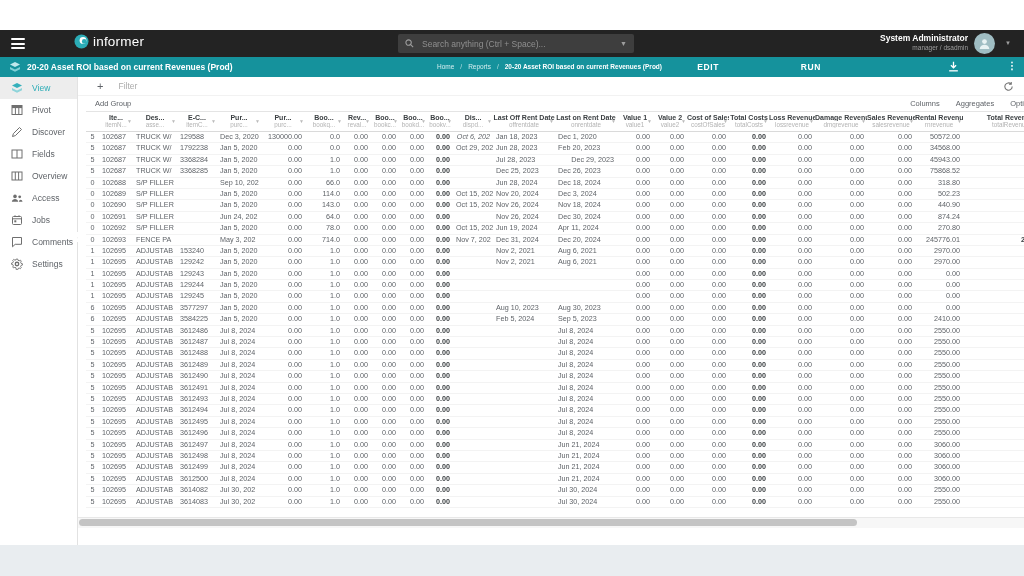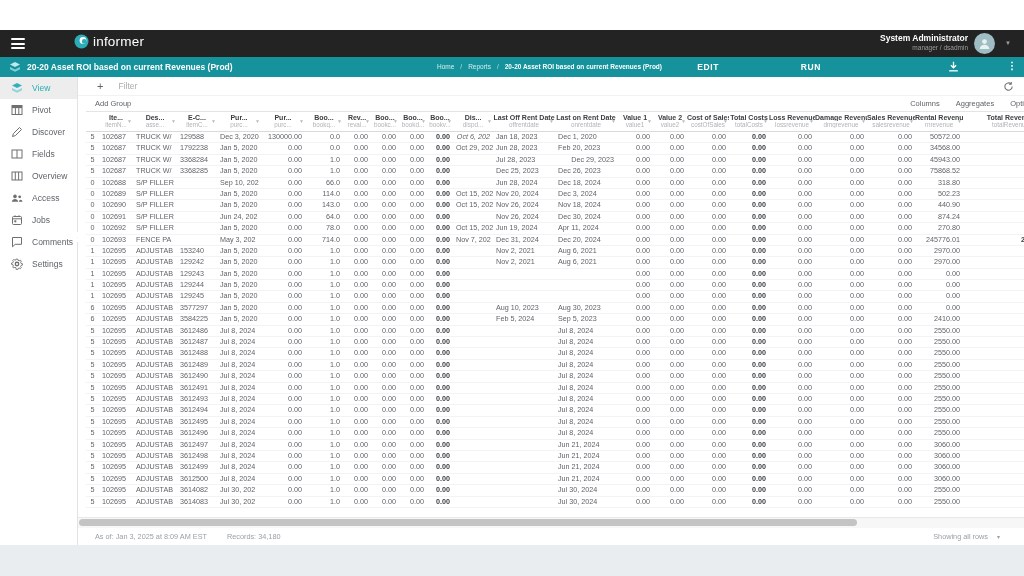--- a/index.html
+++ b/index.html
@@ -83,20 +83,30 @@
     </div>
   <div class="logo">
     <span>
       <svg width="15" height="15" viewBox="0 0 15 15">
           <circle cx="7.5" cy="7.5" r="7" fill="#2bacb6"></circle>
           <circle cx="9" cy="6.4" r="3.4" fill="#ffffff"></circle>
           <circle cx="10.2" cy="7.4" r="2.3" fill="#2bacb6"></circle>
         </svg>
     </span>
     <span>informer</span>
+  </div>
+  <div class="search">
+    <span>
+      <svg width="9" height="9" viewBox="0 0 10 10">
+          <circle cx="4" cy="4" r="3" fill="none" stroke="#9e9e9e" stroke-width="1.2"></circle>
+          <line x1="6.3" y1="6.3" x2="9" y2="9" stroke="#9e9e9e" stroke-width="1.2"></line>
+        </svg>
+    </span>
+    <input placeholder="Search anything (Ctrl + Space)..." style="">
+    <span class="s-caret">▼</span>
   </div>
   <div class="user">
     <div class="uname">System Administrator</div>
     <div class="urole">manager / dsadmin</div>
   </div>
   <div class="avatar">
     <svg width="13" height="13" viewBox="0 0 12 12">
         <circle cx="6" cy="4.2" r="2.2" fill="#e8f2f3"></circle>
         <path d="M1.5 11c.4-2.6 2.3-3.8 4.5-3.8s4.1 1.2 4.5 3.8z" fill="#e8f2f3"></path>
       </svg>
@@ -1172,21 +1182,15 @@
         <div class="td" style="width: 46px; text-align: right;">0.00</div>
         <div class="td" style="width: 52px; text-align: right;">0.00</div>
         <div class="td" style="width: 48px; text-align: right;">0.00</div>
         <div class="td" style="width: 48px; text-align: right;">2550.00</div>
         <div class="td bold" style="width: 95px; text-align: right;">2550.00</div>
       </div>
     </div>
   <div class="hscroll">
     <div class="hthumb"></div>
   </div>
-  <div class="gfooter">
-    <span>As of:  Jan 3, 2025 at 8:09 AM EST</span>
-    <span>Records:  34,180</span>
-    <span class="showing">Showing all rows</span>
-    <span class="show-caret">▾</span>
-  </div>
 </div>
 
 <div class="bottom-strip"></div>
 
 </body></html>

